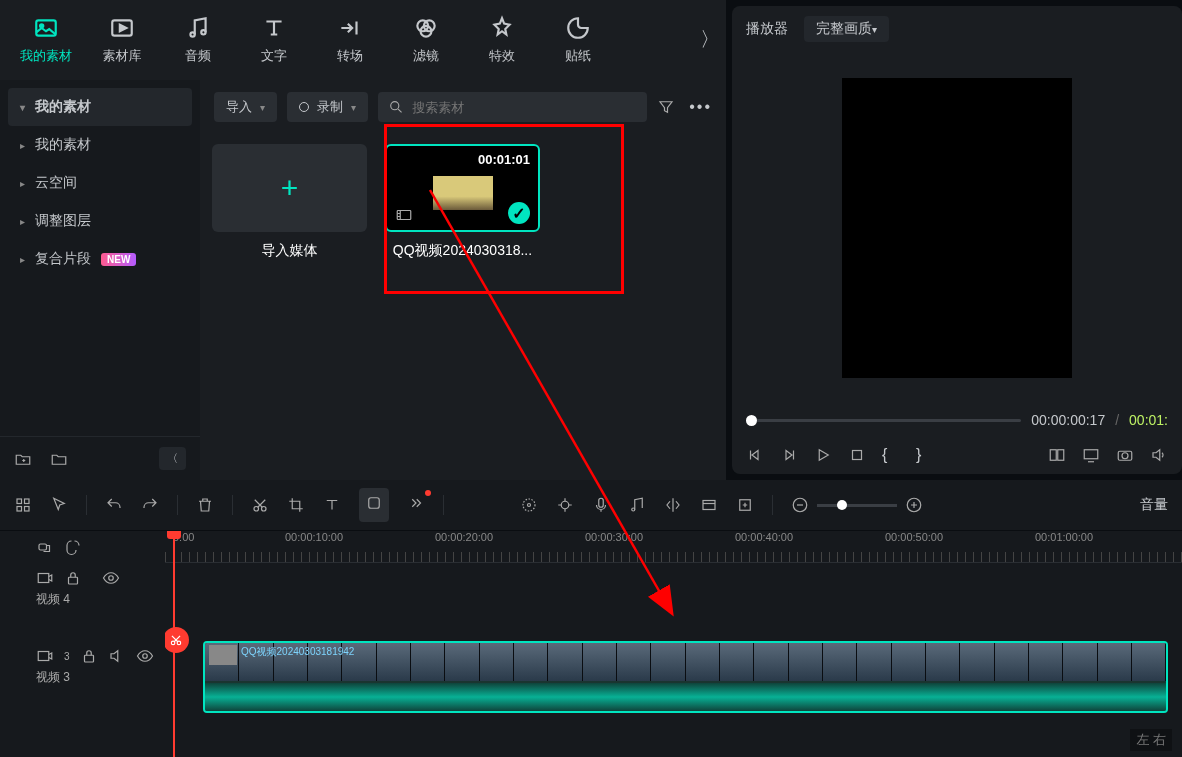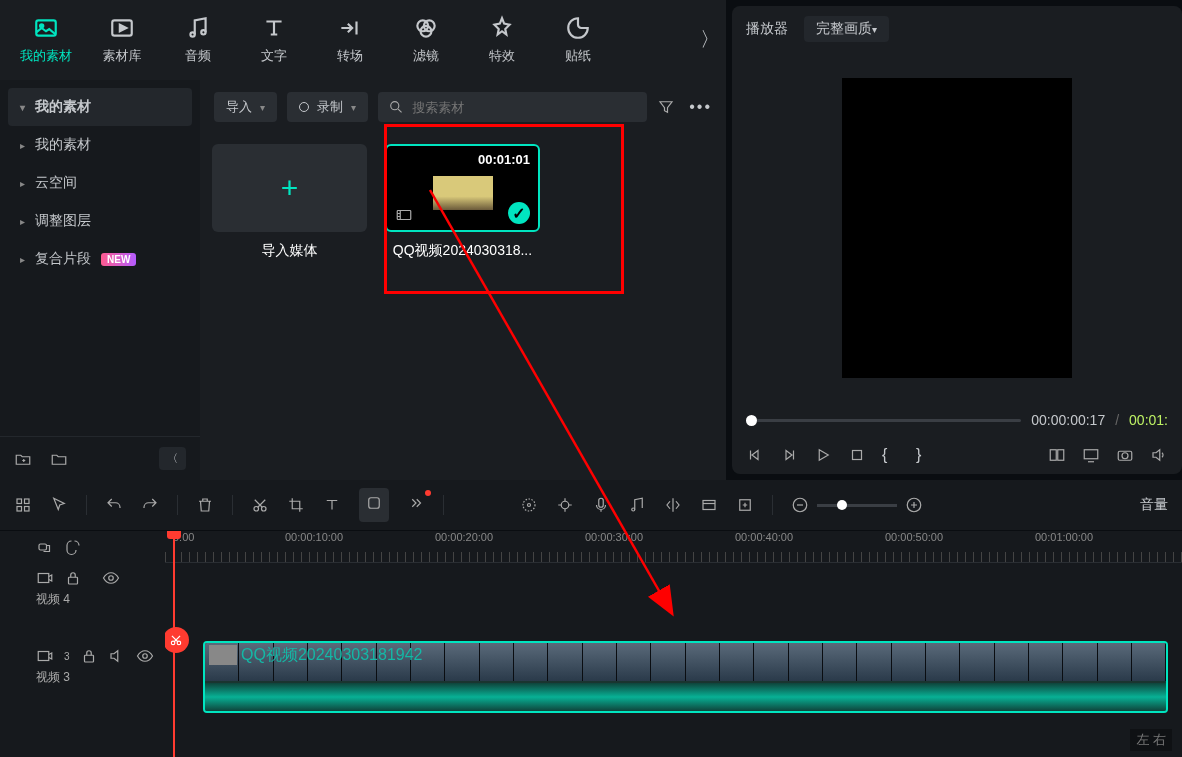--- a/index.html
+++ b/index.html
@@ -72,21 +72,21 @@
 .ruler { height:32px; position:relative; border-bottom:1px solid #2a2e33; }
 .ruler-tick { position:absolute; top:0; font-size:11px; color:#888; }
 .ruler-marks { position:absolute; bottom:0; left:0; right:0; height:10px; background:repeating-linear-gradient(90deg,#444 0,#444 1px,transparent 1px,transparent 8px); }
 .playhead { position:absolute; top:0; bottom:0; width:2px; background:#ff3b30; left:8px; z-index:5; }
 .playhead::before { content:''; position:absolute; top:-6px; left:-6px; width:14px; height:14px; background:#ff3b30; border-radius:3px; }
 .scissors-badge { position:absolute; left:-2px; top:96px; width:26px; height:26px; background:#ff3b30; border-radius:50%; display:flex; align-items:center; justify-content:center; z-index:6; }
 .clip { position:absolute; left:38px; top:110px; right:14px; height:72px; border:2px solid #00e5c0; border-radius:4px; overflow:hidden; background:#1a3530; }
 .clip-frames { height:38px; display:flex; }
 .clip-frames div { flex:1; background:linear-gradient(#5a6a7a,#2a3a4a); border-right:1px solid #0a0d11; }
 .clip-wave { height:28px; background:linear-gradient(#0a4a40,#00e5c0 50%,#0a4a40); opacity:.7; margin-top:2px; }
-.clip-label { position:absolute; top:2px; left:36px; font-size:16px; color:#14b8a6; z-index:2; }
+.clip-label { position:absolute; top:2px; left:36px; font-size:10px; color:#7dd3fc; z-index:2; }
 .clip-thumb { position:absolute; top:2px; left:4px; width:28px; height:20px; background:#888; z-index:2; }
 .lr-badge { position:absolute; right:10px; bottom:6px; font-size:13px; color:#777; background:#0f1114; padding:2px 6px; }
 
 .arrow-svg { position:absolute; pointer-events:none; z-index:10; }
 </style>
 </head>
 <body>
 
 <div class="top">
 

